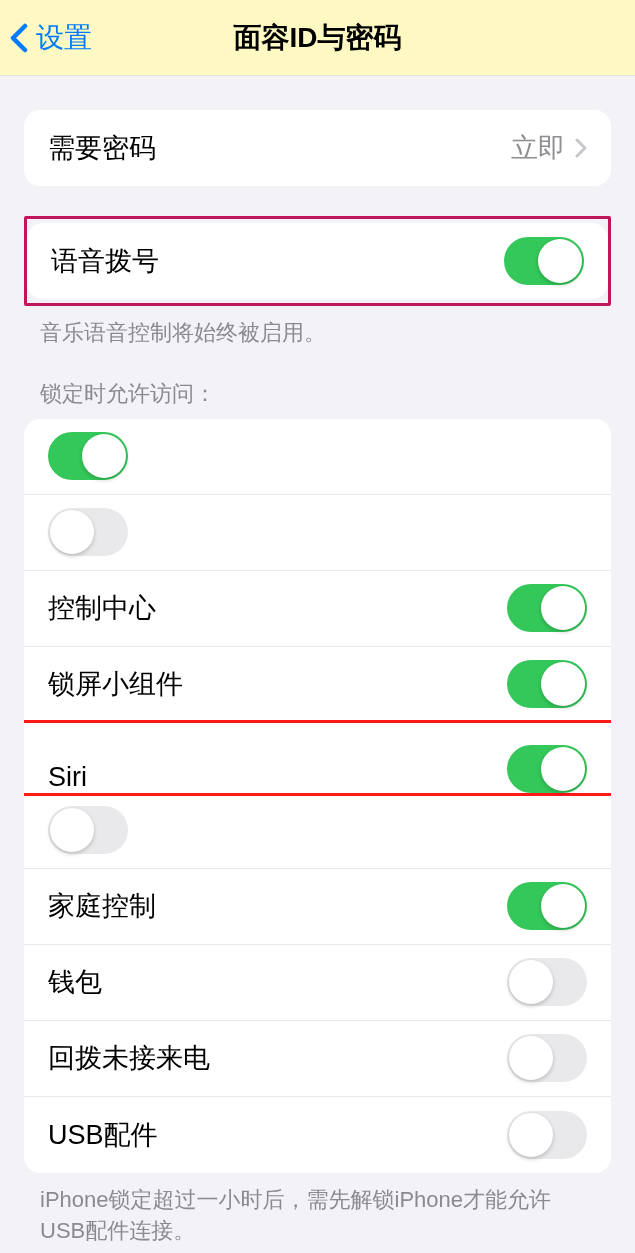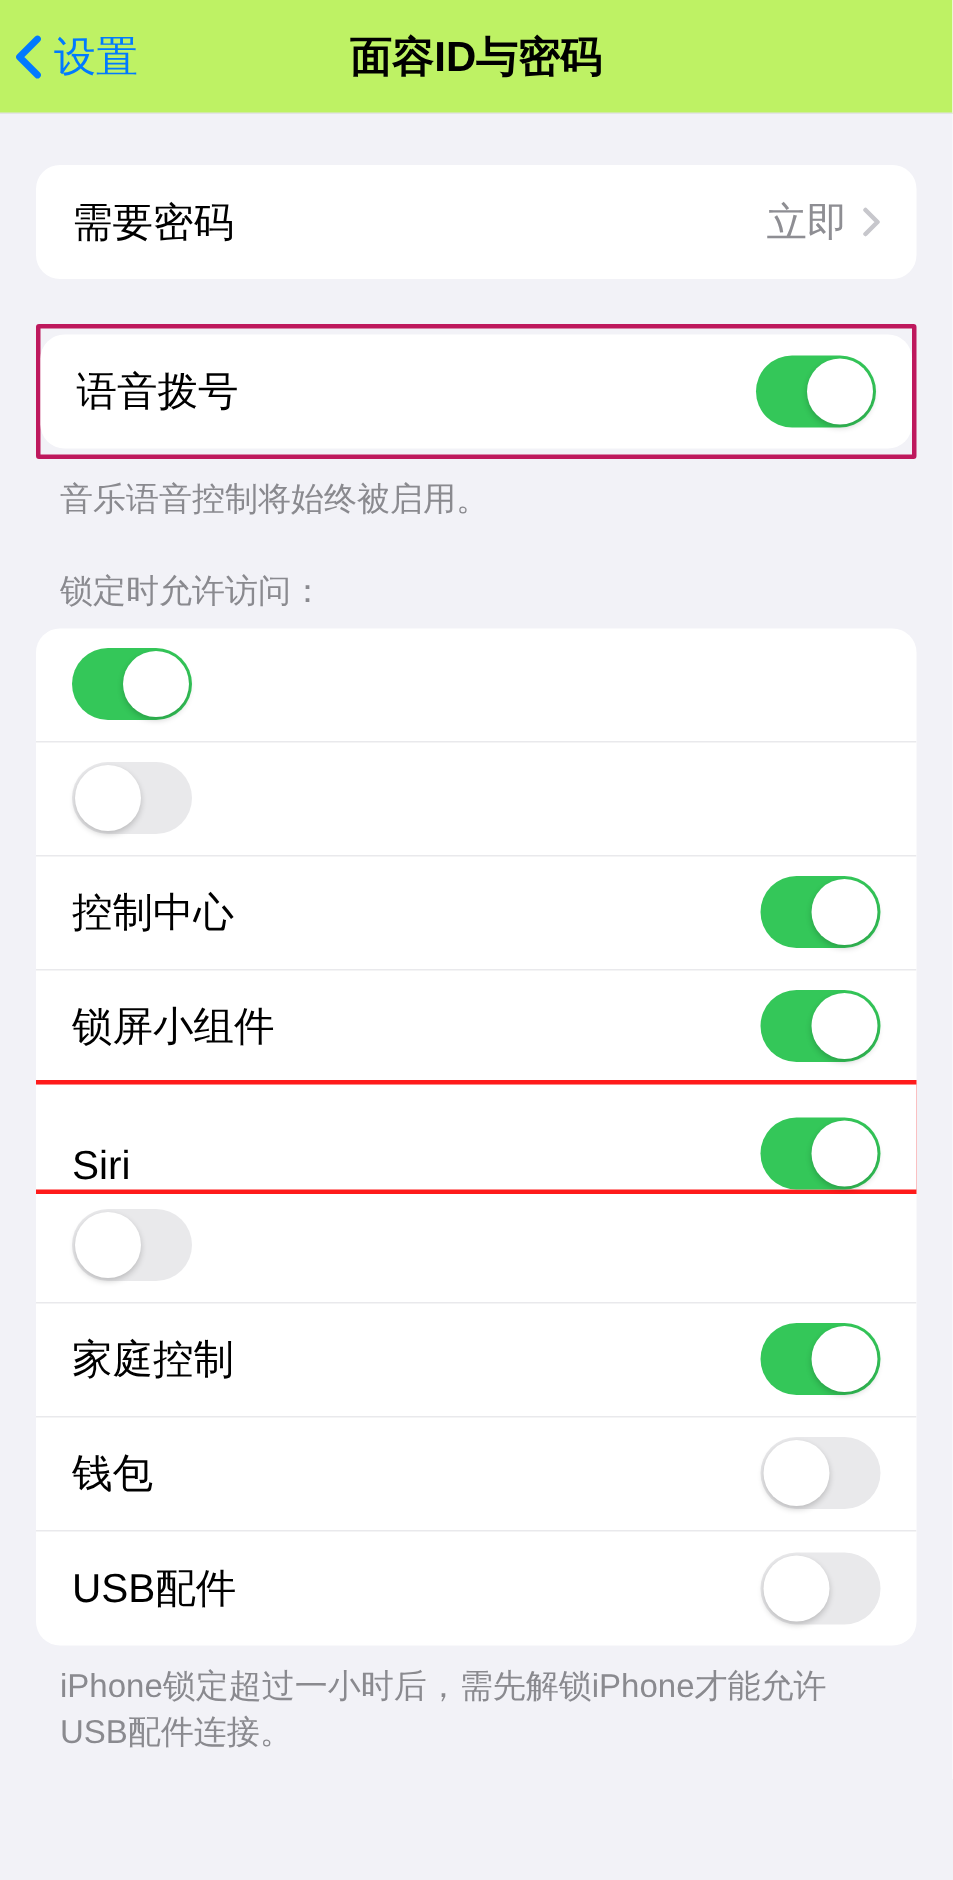--- a/index.html
+++ b/index.html
@@ -12,21 +12,21 @@
       background: #f2f2f7;
       width: 635px;
       height: 1253px;
       overflow: hidden;
     }
     .nav-bar {
       height: 76px;
       display: flex;
       align-items: center;
       position: relative;
-      background: #bef264;
+      background: #fef9c3;
       border-bottom: 1px solid #e3e3e6;
     }
     .back-button {
       display: flex;
       align-items: center;
       position: absolute;
       left: 10px;
       color: #007aff;
       font-size: 28px;
       cursor: pointer;
@@ -231,20 +231,26 @@
             <div class="knob"></div>
           </div>
         </div>
         <div class="row">
           <span class="row-label">钱包</span>
           <div class="toggle off">
             <div class="knob"></div>
           </div>
         </div>
         <div class="row">
+          <span class="row-label">回拨未接来电</span>
+          <div class="toggle off">
+            <div class="knob"></div>
+          </div>
+        </div>
+        <div class="row">
           <span class="row-label">USB配件</span>
           <div class="toggle off">
             <div class="knob"></div>
           </div>
         </div>
       </div>
     <div class="footer-text">iPhone锁定超过一小时后，需先解锁iPhone才能允许USB配件连接。</div>
   </div>
 
 </div>

